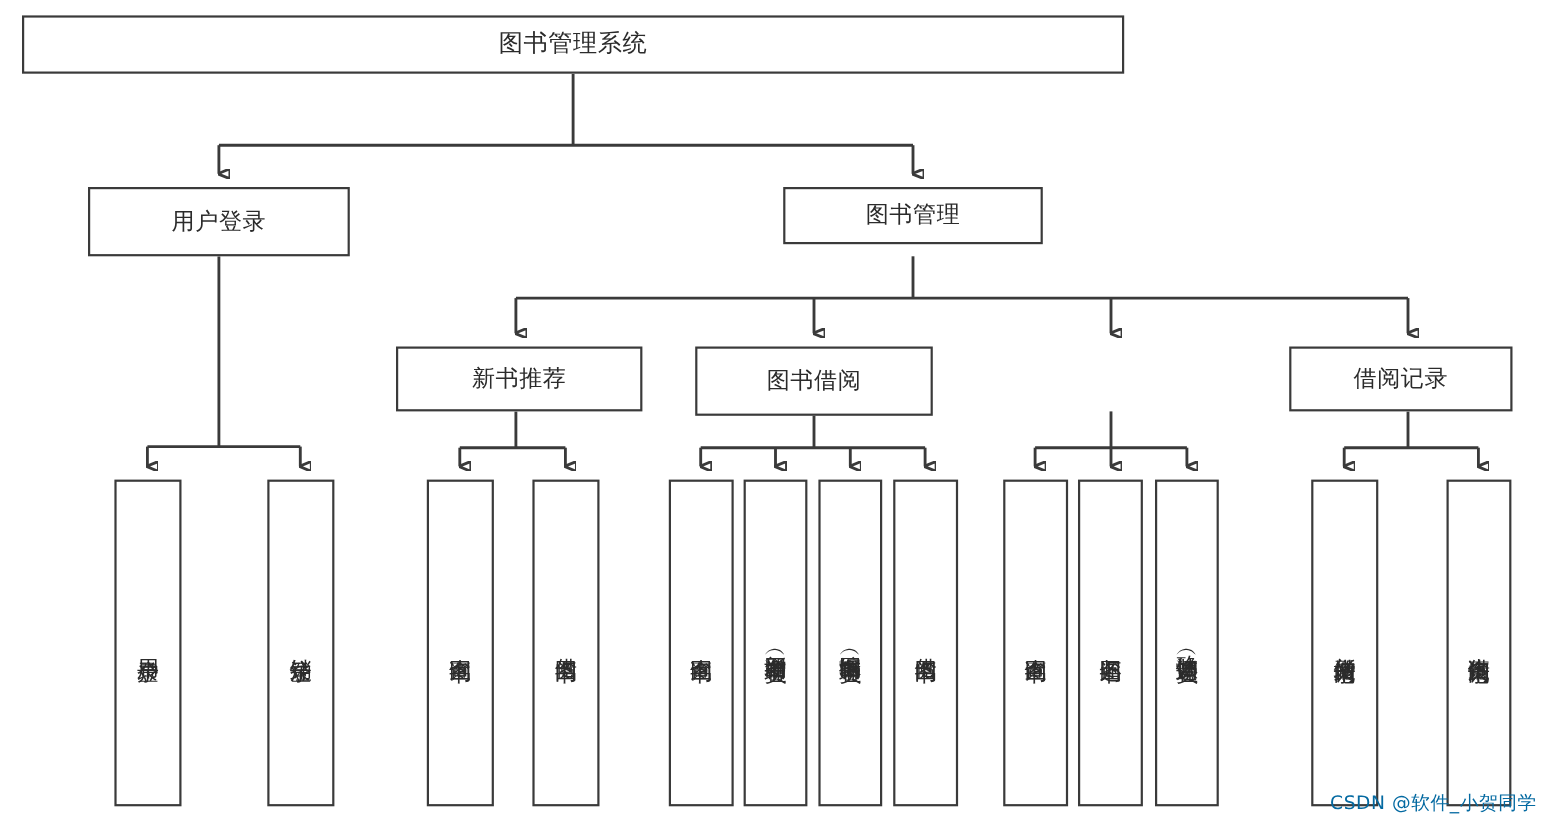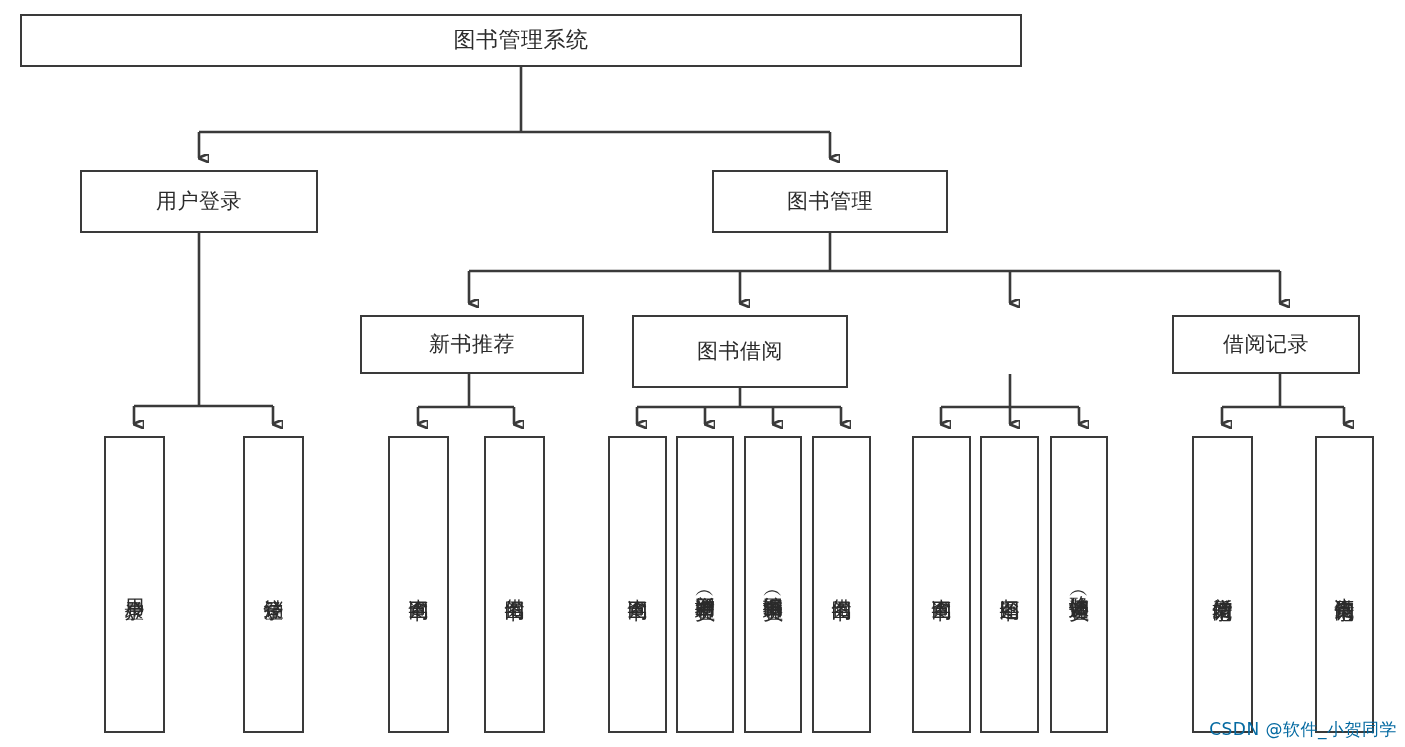--- a/index.html
+++ b/index.html
@@ -128,31 +128,31 @@
     <line x1="1344" y1="407" x2="1344" y2="424" marker-end="url(#arrowhead)"></line>
   </svg>
 
   <div class="node-box root" id="node-root" style="left: 20px; top: 14px; width: 1002px; height: 53px;">
     <span class="node-label">图书管理系统</span>
   </div>
 
   <div class="node-box tier1" id="node-tier1-0" style="left: 80px; top: 170px; width: 238px; height: 63px;">
     <span class="node-label">用户登录</span>
   </div>
-  <div class="node-box tier1" id="node-tier1-1" style="left: 712px; top: 170px; width: 236px; height: 63px;">
+  <div class="node-box tier1" id="node-tier1-1" style="left: 712px; top: 170px; width: 236px; height: 52px;">
     <span class="node-label">图书管理</span>
   </div>
 
   <div class="node-box tier2" id="node-tier2-0" style="left: 360px; top: 315px; width: 224px; height: 59px;">
     <span class="node-label">新书推荐</span>
   </div>
-  <div class="node-box tier2" id="node-tier2-1" style="left: 632px; top: 315px; width: 216px; height: 73px;">
+  <div class="node-box tier2" id="node-tier2-1" style="left: 632px; top: 315px; width: 216px; height: 63px;">
     <span class="node-label">图书借阅</span>
   </div>
-  <div class="node-box tier2" id="node-tier2-3" style="left: 1172px; top: 315px; width: 188px; height: 59px;">
+  <div class="node-box tier2" id="node-tier2-3" style="left: 1172px; top: 315px; width: 203px; height: 59px;">
     <span class="node-label">借阅记录</span>
   </div>
 
   <div class="node-box vertical" id="node-leaf-0" style="left: 104px; top: 436px; width: 61px; height: 297px;">
     <span class="node-label">用户登录</span>
   </div>
   <div class="node-box vertical" id="node-leaf-1" style="left: 243px; top: 436px; width: 61px; height: 297px;">
     <span class="node-label">注销登录</span>
   </div>
   <div class="node-box vertical" id="node-leaf-2" style="left: 388px; top: 436px; width: 61px; height: 297px;">

